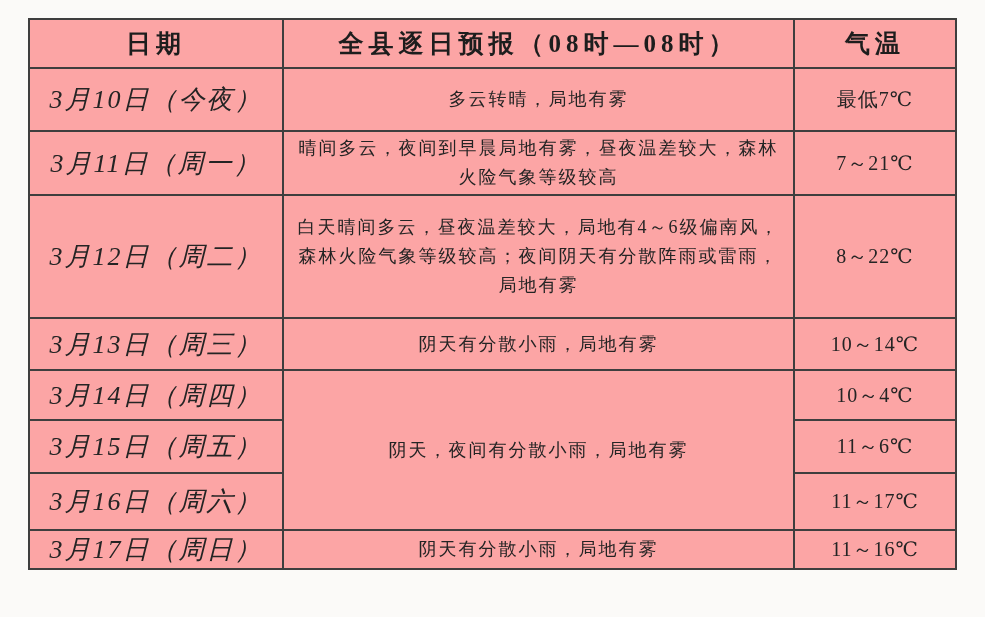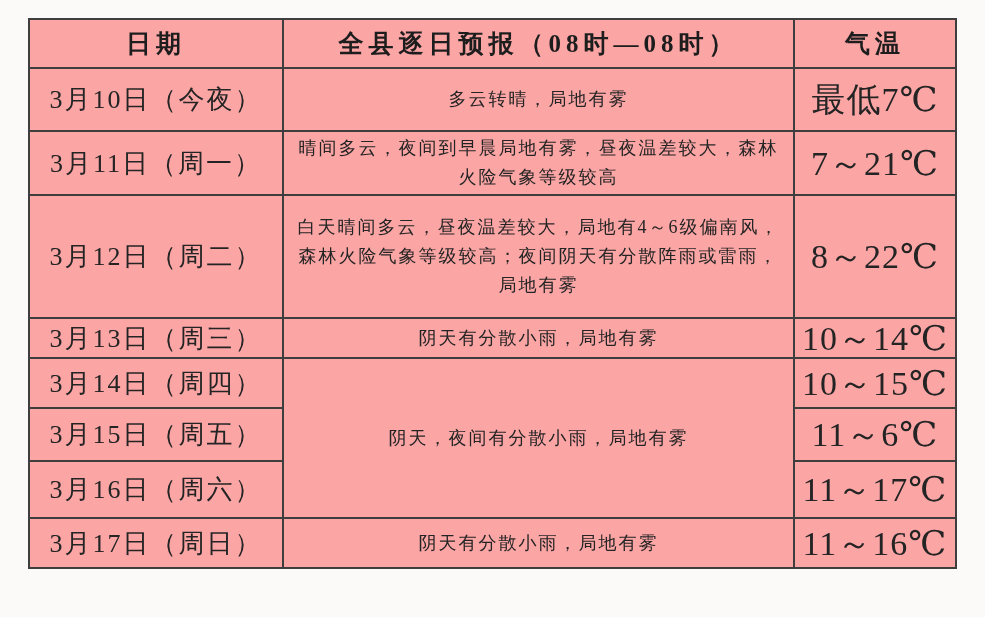--- a/index.html
+++ b/index.html
@@ -33,45 +33,46 @@
     border: 2px solid #3e3e3e;
     text-align: center;
     vertical-align: middle;
     padding: 2px 6px;
     line-height: 29px;
   }
   tr.h-header { height: 49px; }
   tr.h-r1 { height: 63px; }
   tr.h-r2 { height: 61px; }
   tr.h-r3 { height: 123px; }
-  tr.h-r4 { height: 40px; }
+  tr.h-r4 { height: 52px; }
   tr.h-r5 { height: 50px; }
   tr.h-r6 { height: 53px; }
   tr.h-r7 { height: 57px; }
-  tr.h-r8 { height: 50px; }
+  tr.h-r8 { height: 39px; }
   th.hcell {
     font-size: 25px;
     font-weight: bold;
     letter-spacing: 5px;
     color: #1d1d1d;
   }
   td.date-cell {
     font-size: 26px;
     letter-spacing: 2px;
     white-space: nowrap;
     color: #242424;
+    font-style: italic;
   }
   td.forecast-cell {
     font-size: 18px;
     letter-spacing: 2px;
     padding: 4px 38px;
     color: #242424;
   }
   td.temp-cell {
-    font-size: 34px;
+    font-size: 20px;
     letter-spacing: 1px;
     white-space: nowrap;
     color: #242424;
   }
 </style>
 </head>
 <body>
 
 <div class="table-wrap">
   <table class="forecast">
@@ -107,21 +108,21 @@
 
       <tr class="h-r4">
         <td class="date-cell">3月13日（周三）</td>
         <td class="forecast-cell">阴天有分散小雨，局地有雾</td>
         <td class="temp-cell">10～14℃</td>
       </tr>
 
       <tr class="h-r5">
         <td class="date-cell">3月14日（周四）</td>
         <td class="forecast-cell" rowspan="3">阴天，夜间有分散小雨，局地有雾</td>
-        <td class="temp-cell">10～15℃</td>
+        <td class="temp-cell">10～4℃</td>
       </tr>
 
       <tr class="h-r6">
         <td class="date-cell">3月15日（周五）</td>
         <td class="temp-cell">11～6℃</td>
       </tr>
 
       <tr class="h-r7">
         <td class="date-cell">3月16日（周六）</td>
         <td class="temp-cell">11～17℃</td>

